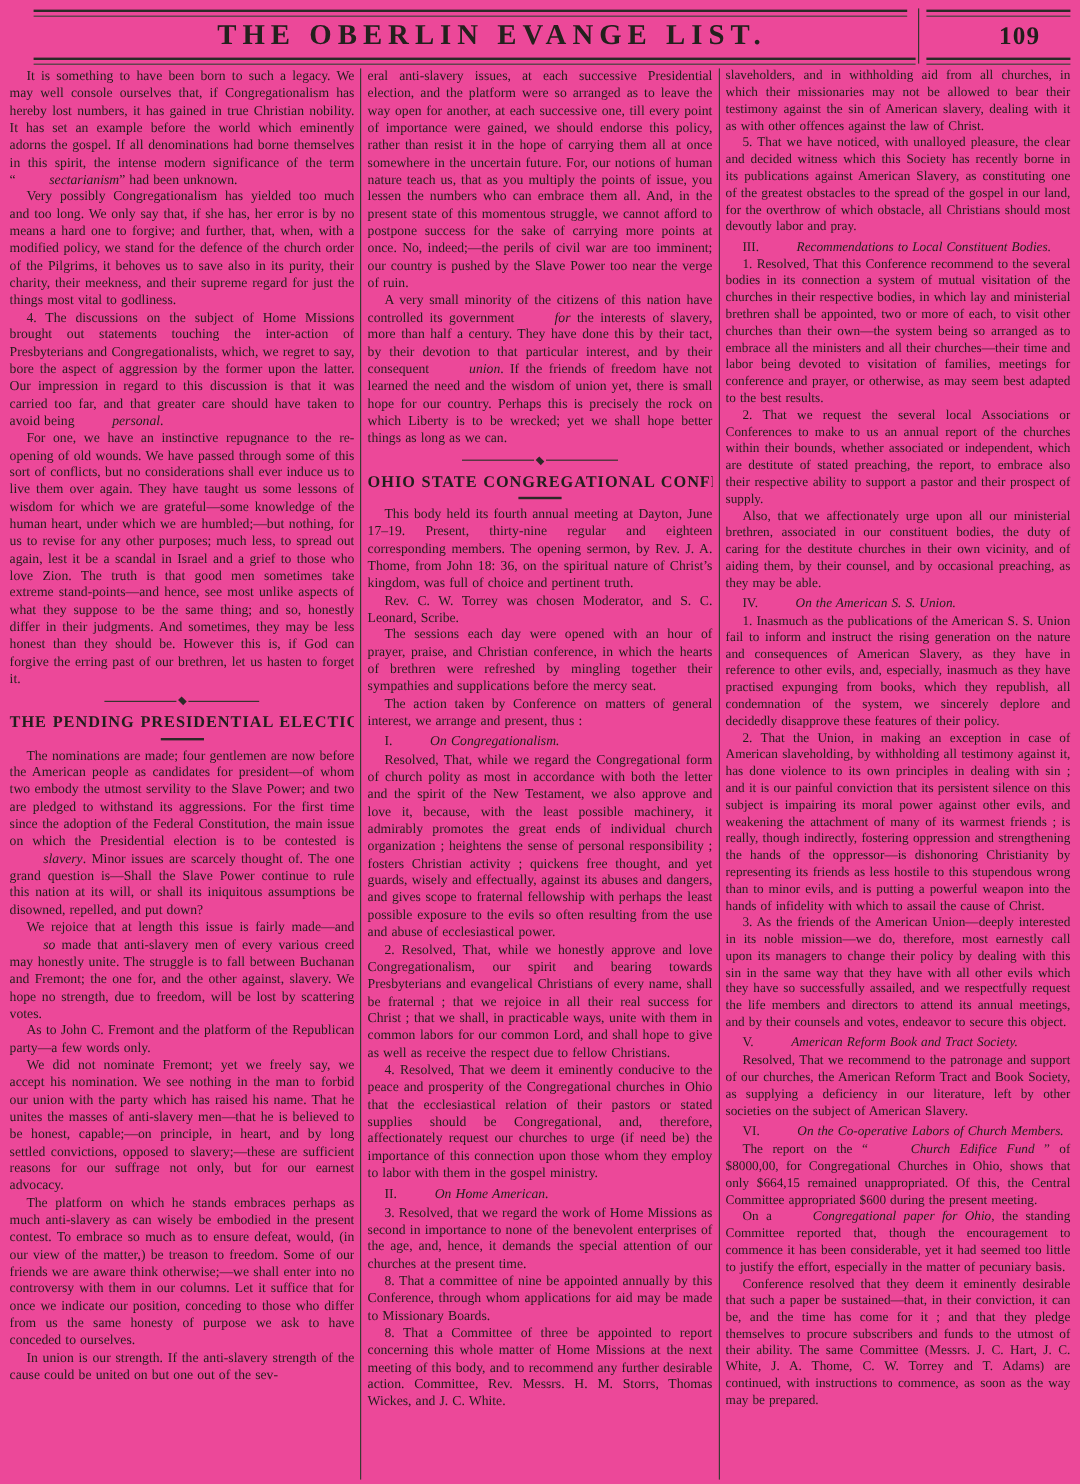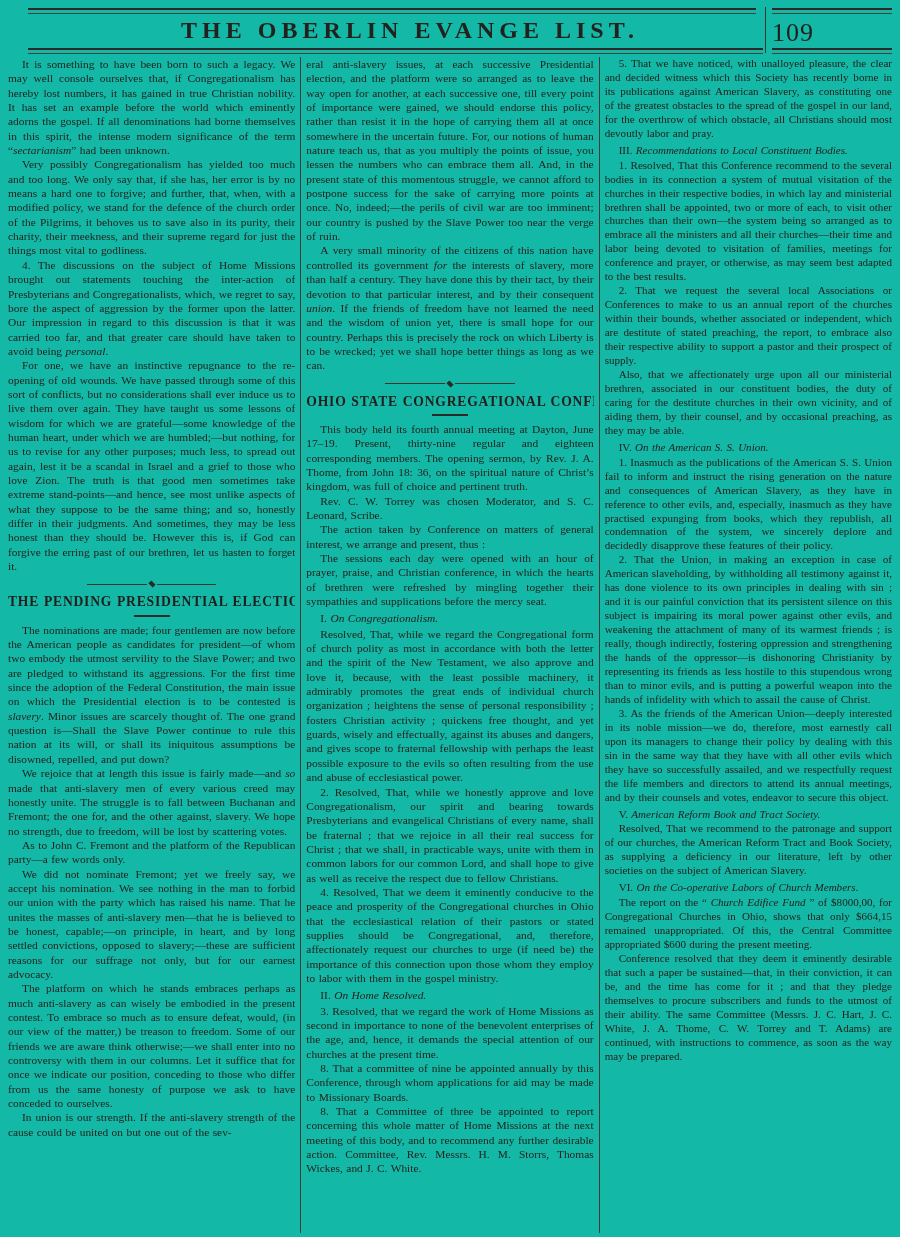--- a/index.html
+++ b/index.html
@@ -1,36 +1,36 @@
 <!DOCTYPE html>
 <html><head>
 <meta charset="utf-8">
 <style>
   html,body{margin:0;padding:0;}
   .page{
     position:relative; width:900px; height:1237px;
-    background:#14b8a6; color:#211f1c; overflow:hidden;
+    background:#ec4899; color:#211f1c; overflow:hidden;
     font-family:"Liberation Serif","DejaVu Serif",serif;
   }
   
   .drule{position:absolute; height:3px;
     border-top:2px solid #2b2a27; border-bottom:1px solid #44423e;}
   .r-top-left {left:28px;  top:8px;  width:728px;}
   .r-top-right{left:772px; top:8px;  width:120px;}
   .r-bot-left {left:28px;  top:48px; width:735px;}
   .r-bot-right{left:772px; top:48px; width:120px;}
   .hvrule{position:absolute; left:765px; top:7px; width:1px; height:46px; background:#37352f;}
   .mast-title{
     position:absolute; left:60px; top:17px; width:700px; text-align:center;
     font-size:24px; font-weight:bold; letter-spacing:5px; white-space:nowrap;
     color:#23211d;
   }
   .page-num{
-    position:absolute; left:772px; top:18px; width:95px; text-align:left;
-    font-size:26px; font-weight:normal; letter-spacing:1px;
+    position:absolute; left:772px; top:18px; width:95px; text-align:right;
+    font-size:21px; font-weight:bold; letter-spacing:1px;
   }
   
   .bodywrap{
     position:absolute; left:8px; top:57px; width:884px; height:1176px;
     display:flex;
   }
   .col{
     width:290px; height:100%; overflow:hidden;
     font-size:11.4px; line-height:14.35px; text-align:justify;
     word-spacing:0.6px;
@@ -43,21 +43,21 @@
   .section-head{text-indent:14px; margin:3px 0 1px;}
   .article-head{
     margin:8px 0 0; text-align:center; font-size:13.6px; font-weight:bold;
     letter-spacing:0.8px; text-indent:0; white-space:nowrap;
   }
   .subrule{width:36px; border-top:2px solid #2b2a27; margin:5px auto 6px;}
   .ornament{display:flex; align-items:center; justify-content:center;
     width:45%; margin:8px auto 6px;}
   .orn-line{flex:1; height:1px; background:#35332e;}
   .orn-diamond{width:6px; height:6px; background:#2b2a27; transform:rotate(45deg) scaleY(.7); margin:0 2px; flex:none;}
-  i{font-style:italic;}
+  i{font-style:italic;margin-left:28px;}
 </style>
 </head>
 <body>
 
 <div class="page">
 
   <div class="drule r-top-left"></div>
   <div class="drule r-top-right"></div>
   <div class="mast-title">THE OBERLIN EVANGE LIST.</div>
   <div class="page-num">109</div>
@@ -94,47 +94,49 @@
       <p class="para">A very small minority of the citizens of this nation have controlled its government <i>for</i> the interests of slavery, more than half a century. They have done this by their tact, by their devotion to that particular interest, and by their consequent <i>union</i>. If the friends of freedom have not learned the need and the wisdom of union yet, there is small hope for our country. Perhaps this is precisely the rock on which Liberty is to be wrecked; yet we shall hope better things as long as we can.</p>
       <div class="ornament">
           <span class="orn-line"></span>
           <span class="orn-diamond"></span>
           <span class="orn-line"></span>
         </div>
       <h2 class="article-head">OHIO STATE CONGREGATIONAL CONFERENCE.</h2>
       <div class="subrule"></div>
       <p class="para">This body held its fourth annual meeting at Dayton, June 17–19. Present, thirty-nine regular and eighteen corresponding members. The opening sermon, by Rev. J. A. Thome, from John 18: 36, on the spiritual nature of Christ’s kingdom, was full of choice and pertinent truth.</p>
       <p class="para">Rev. C. W. Torrey was chosen Moderator, and S. C. Leonard, Scribe.</p>
+      <p class="para">The sessions each day were opened with an hour of prayer, praise, and Christian conference, in which the hearts of brethren were refreshed by mingling together their sympathies and supplications before the mercy seat.</p>
       <p class="para">The action taken by Conference on matters of general interest, we arrange and present, thus :</p>
-      <p class="para">The sessions each day were opened with an hour of prayer, praise, and Christian conference, in which the hearts of brethren were refreshed by mingling together their sympathies and supplications before the mercy seat.</p>
       <p class="section-head">I. <i>On Congregationalism.</i></p>
       <p class="para">Resolved, That, while we regard the Congregational form of church polity as most in accordance with both the letter and the spirit of the New Testament, we also approve and love it, because, with the least possible machinery, it admirably promotes the great ends of individual church organization ; heightens the sense of personal responsibility ; fosters Christian activity ; quickens free thought, and yet guards, wisely and effectually, against its abuses and dangers, and gives scope to fraternal fellowship with perhaps the least possible exposure to the evils so often resulting from the use and abuse of ecclesiastical power.</p>
       <p class="para">2. Resolved, That, while we honestly approve and love Congregationalism, our spirit and bearing towards Presbyterians and evangelical Christians of every name, shall be fraternal ; that we rejoice in all their real success for Christ ; that we shall, in practicable ways, unite with them in common labors for our common Lord, and shall hope to give as well as receive the respect due to fellow Christians.</p>
       <p class="para">4. Resolved, That we deem it eminently conducive to the peace and prosperity of the Congregational churches in Ohio that the ecclesiastical relation of their pastors or stated supplies should be Congregational, and, therefore, affectionately request our churches to urge (if need be) the importance of this connection upon those whom they employ to labor with them in the gospel ministry.</p>
-      <p class="section-head">II. <i>On Home Resolved.</i></p>
+      <p class="section-head">II. <i>On Home American.</i></p>
       <p class="para">3. Resolved, that we regard the work of Home Missions as second in importance to none of the benevolent enterprises of the age, and, hence, it demands the special attention of our churches at the present time.</p>
       <p class="para">8. That a committee of nine be appointed annually by this Conference, through whom applications for aid may be made to Missionary Boards.</p>
       <p class="para">8. That a Committee of three be appointed to report concerning this whole matter of Home Missions at the next meeting of this body, and to recommend any further desirable action.  Committee, Rev. Messrs. H. M. Storrs, Thomas Wickes, and J. C. White.</p>
 
     </div>
 
     <div class="colrule"></div>
 
     <div class="col dense">
+      <p class="para noindent">slaveholders, and in withholding aid from all churches, in which their missionaries may not be allowed to bear their testimony against the sin of American slavery, dealing with it as with other offences against the law of Christ.</p>
       <p class="para">5. That we have noticed, with unalloyed pleasure, the clear and decided witness which this Society has recently borne in its publications against American Slavery, as constituting one of the greatest obstacles to the spread of the gospel in our land, for the overthrow of which obstacle, all Christians should most devoutly labor and pray.</p>
       <p class="section-head">III. <i>Recommendations to Local Constituent Bodies.</i></p>
       <p class="para">1. Resolved, That this Conference recommend to the several bodies in its connection a system of mutual visitation of the churches in their respective bodies, in which lay and ministerial brethren shall be appointed, two or more of each, to visit other churches than their own—the system being so arranged as to embrace all the ministers and all their churches—their time and labor being devoted to visitation of families, meetings for conference and prayer, or otherwise, as may seem best adapted to the best results.</p>
       <p class="para">2. That we request the several local Associations or Conferences to make to us an annual report of the churches within their bounds, whether associated or independent, which are destitute of stated preaching, the report, to embrace also their respective ability to support a pastor and their prospect of supply.</p>
       <p class="para">Also, that we affectionately urge upon all our ministerial brethren, associated in our constituent bodies, the duty of caring for the destitute churches in their own vicinity, and of aiding them, by their counsel, and by occasional preaching, as they may be able.</p>
       <p class="section-head">IV. <i>On the American S. S. Union.</i></p>
       <p class="para">1. Inasmuch as the publications of the American S. S. Union fail to inform and instruct the rising generation on the nature and consequences of American Slavery, as they have in reference to other evils, and, especially, inasmuch as they have practised expunging from books, which they republish, all condemnation of the system, we sincerely deplore and decidedly disapprove these features of their policy.</p>
       <p class="para">2. That the Union, in making an exception in case of American slaveholding, by withholding all testimony against it, has done violence to its own principles in dealing with sin ; and it is our painful conviction that its persistent silence on this subject is impairing its moral power against other evils, and weakening the attachment of many of its warmest friends ; is really, though indirectly, fostering oppression and strengthening the hands of the oppressor—is dishonoring Christianity by representing its friends as less hostile to this stupendous wrong than to minor evils, and is putting a powerful weapon into the hands of infidelity with which to assail the cause of Christ.</p>
       <p class="para">3. As the friends of the American Union—deeply interested in its noble mission—we do, therefore, most earnestly call upon its managers to change their policy by dealing with this sin in the same way that they have with all other evils which they have so successfully assailed, and we respectfully request the life members and directors to attend its annual meetings, and by their counsels and votes, endeavor to secure this object.</p>
       <p class="section-head">V. <i>American Reform Book and Tract Society.</i></p>
       <p class="para">Resolved, That we recommend to the patronage and support of our churches, the American Reform Tract and Book Society, as supplying a deficiency in our literature, left by other societies on the subject of American Slavery.</p>
       <p class="section-head">VI. <i>On the Co-operative Labors of Church Members.</i></p>
       <p class="para">The report on the “ <i>Church Edifice Fund</i> ” of $8000,00, for Congregational Churches in Ohio, shows that only $664,15 remained unappropriated. Of this, the Central Committee appropriated $600 during the present meeting.</p>
+      <p class="para">On a <i>Congregational paper for Ohio</i>, the standing Committee reported that, though the encouragement to commence it has been considerable, yet it had seemed too little to justify the effort, especially in the matter of pecuniary basis.</p>
       <p class="para">Conference resolved that they deem it eminently desirable that such a paper be sustained—that, in their conviction, it can be, and the time has come for it ; and that they pledge themselves to procure subscribers and funds to the utmost of their ability. The same Committee (Messrs. J. C. Hart, J. C. White, J. A. Thome, C. W. Torrey and T. Adams) are continued, with instructions to commence, as soon as the way may be prepared.</p>
 
     </div>
 
   </div>
 </div>
 
 </body></html>

